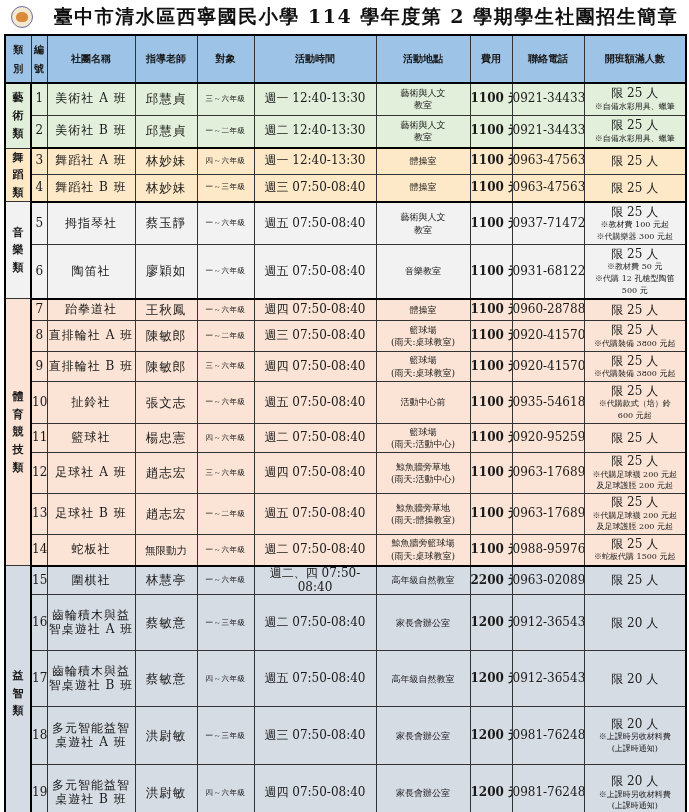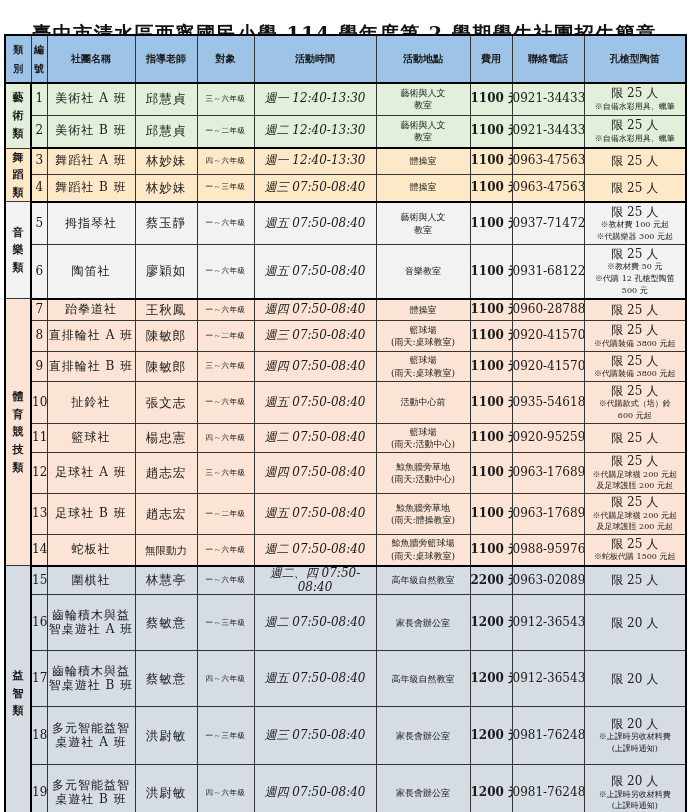--- a/index.html
+++ b/index.html
@@ -3,21 +3,21 @@
 <meta charset="utf-8">
 <style>
   * { box-sizing: border-box; margin: 0; padding: 0; }
   body {
     width: 689px; height: 812px; background: #ffffff;
     font-family: "DejaVu Serif", "Liberation Serif", serif;
     color: #1a1a1a; overflow: hidden; position: relative;
   }
   .title-bar {
     position: absolute; left: 0; top: 0; width: 689px; height: 34px;
-    display: flex; align-items: center; justify-content: center; gap: 21px; flex-direction: column;
+    display: flex; align-items: center; justify-content: center; gap: 21px;
   }
   .logo {
     width: 22px; height: 22px; border-radius: 50%;
     border: 1.5px solid #6d6aa8; background: #f3e9d0;
     display: flex; align-items: center; justify-content: center;
     position: relative;
   }
   .logo::before {
     content: ""; width: 12px; height: 10px; border-radius: 50% 50% 40% 40%;
     background: #d98a3a; display: block;
@@ -35,21 +35,21 @@
     font-weight: normal; line-height: 1.15; overflow: hidden;
   }
   th { background: #9dc3e6; font-size: 10px; font-weight: bold; height: 48px; border-bottom: 2px solid #000; }
   th.cat { line-height: 1.9; }
   .cat-cell { font-size: 11px; font-weight: bold; line-height: 1.6; border-right: 2px solid #000; }
   .num { font-size: 12px; }
   .name { font-size: 12px; letter-spacing: 1px; }
   .teacher { font-size: 12.5px; letter-spacing: 1px; }
   .teacher.small { font-size: 10.5px; letter-spacing: 0; margin-left: 48px; }
   .target { font-size: 7.5px; letter-spacing: 0.5px; }
-  .time { font-size: 12px; font-style: italic; }
+  .time { font-size: 12px; }
   .place { font-size: 9px; line-height: 1.4; }
   .fee { font-size: 12px; white-space: nowrap; font-weight: bold; }
   .phone { font-size: 12px; white-space: nowrap; }
   .limit { font-size: 12px; line-height: 1.2; }
   .limit .note { font-size: 8px; display: block; line-height: 1.45; }
   .art { background: #e2efda; }
   .dance { background: #fde9c8; }
   .music { background: #f2f2f2; }
   .sport { background: #fbe4d5; }
   .puzzle { background: #d6dce4; }
@@ -87,21 +87,21 @@
           <span class="line">編</span>
           <span class="line">號</span>
         </th>
       <th>社團名稱</th>
       <th>指導老師</th>
       <th>對象</th>
       <th>活動時間</th>
       <th>活動地點</th>
       <th>費用</th>
       <th>聯絡電話</th>
-      <th>孔槍型陶笛</th>
+      <th>開班額滿人數</th>
     </tr>
   </thead>
   <tbody id="tbody">
       <tr class="art" style="height: 32px;">
         <td class="cat-cell" rowspan="2">
           <span class="line">藝</span>
           <span class="line">術</span>
           <span class="line">類</span>
         </td>
         <td class="num">1</td>

